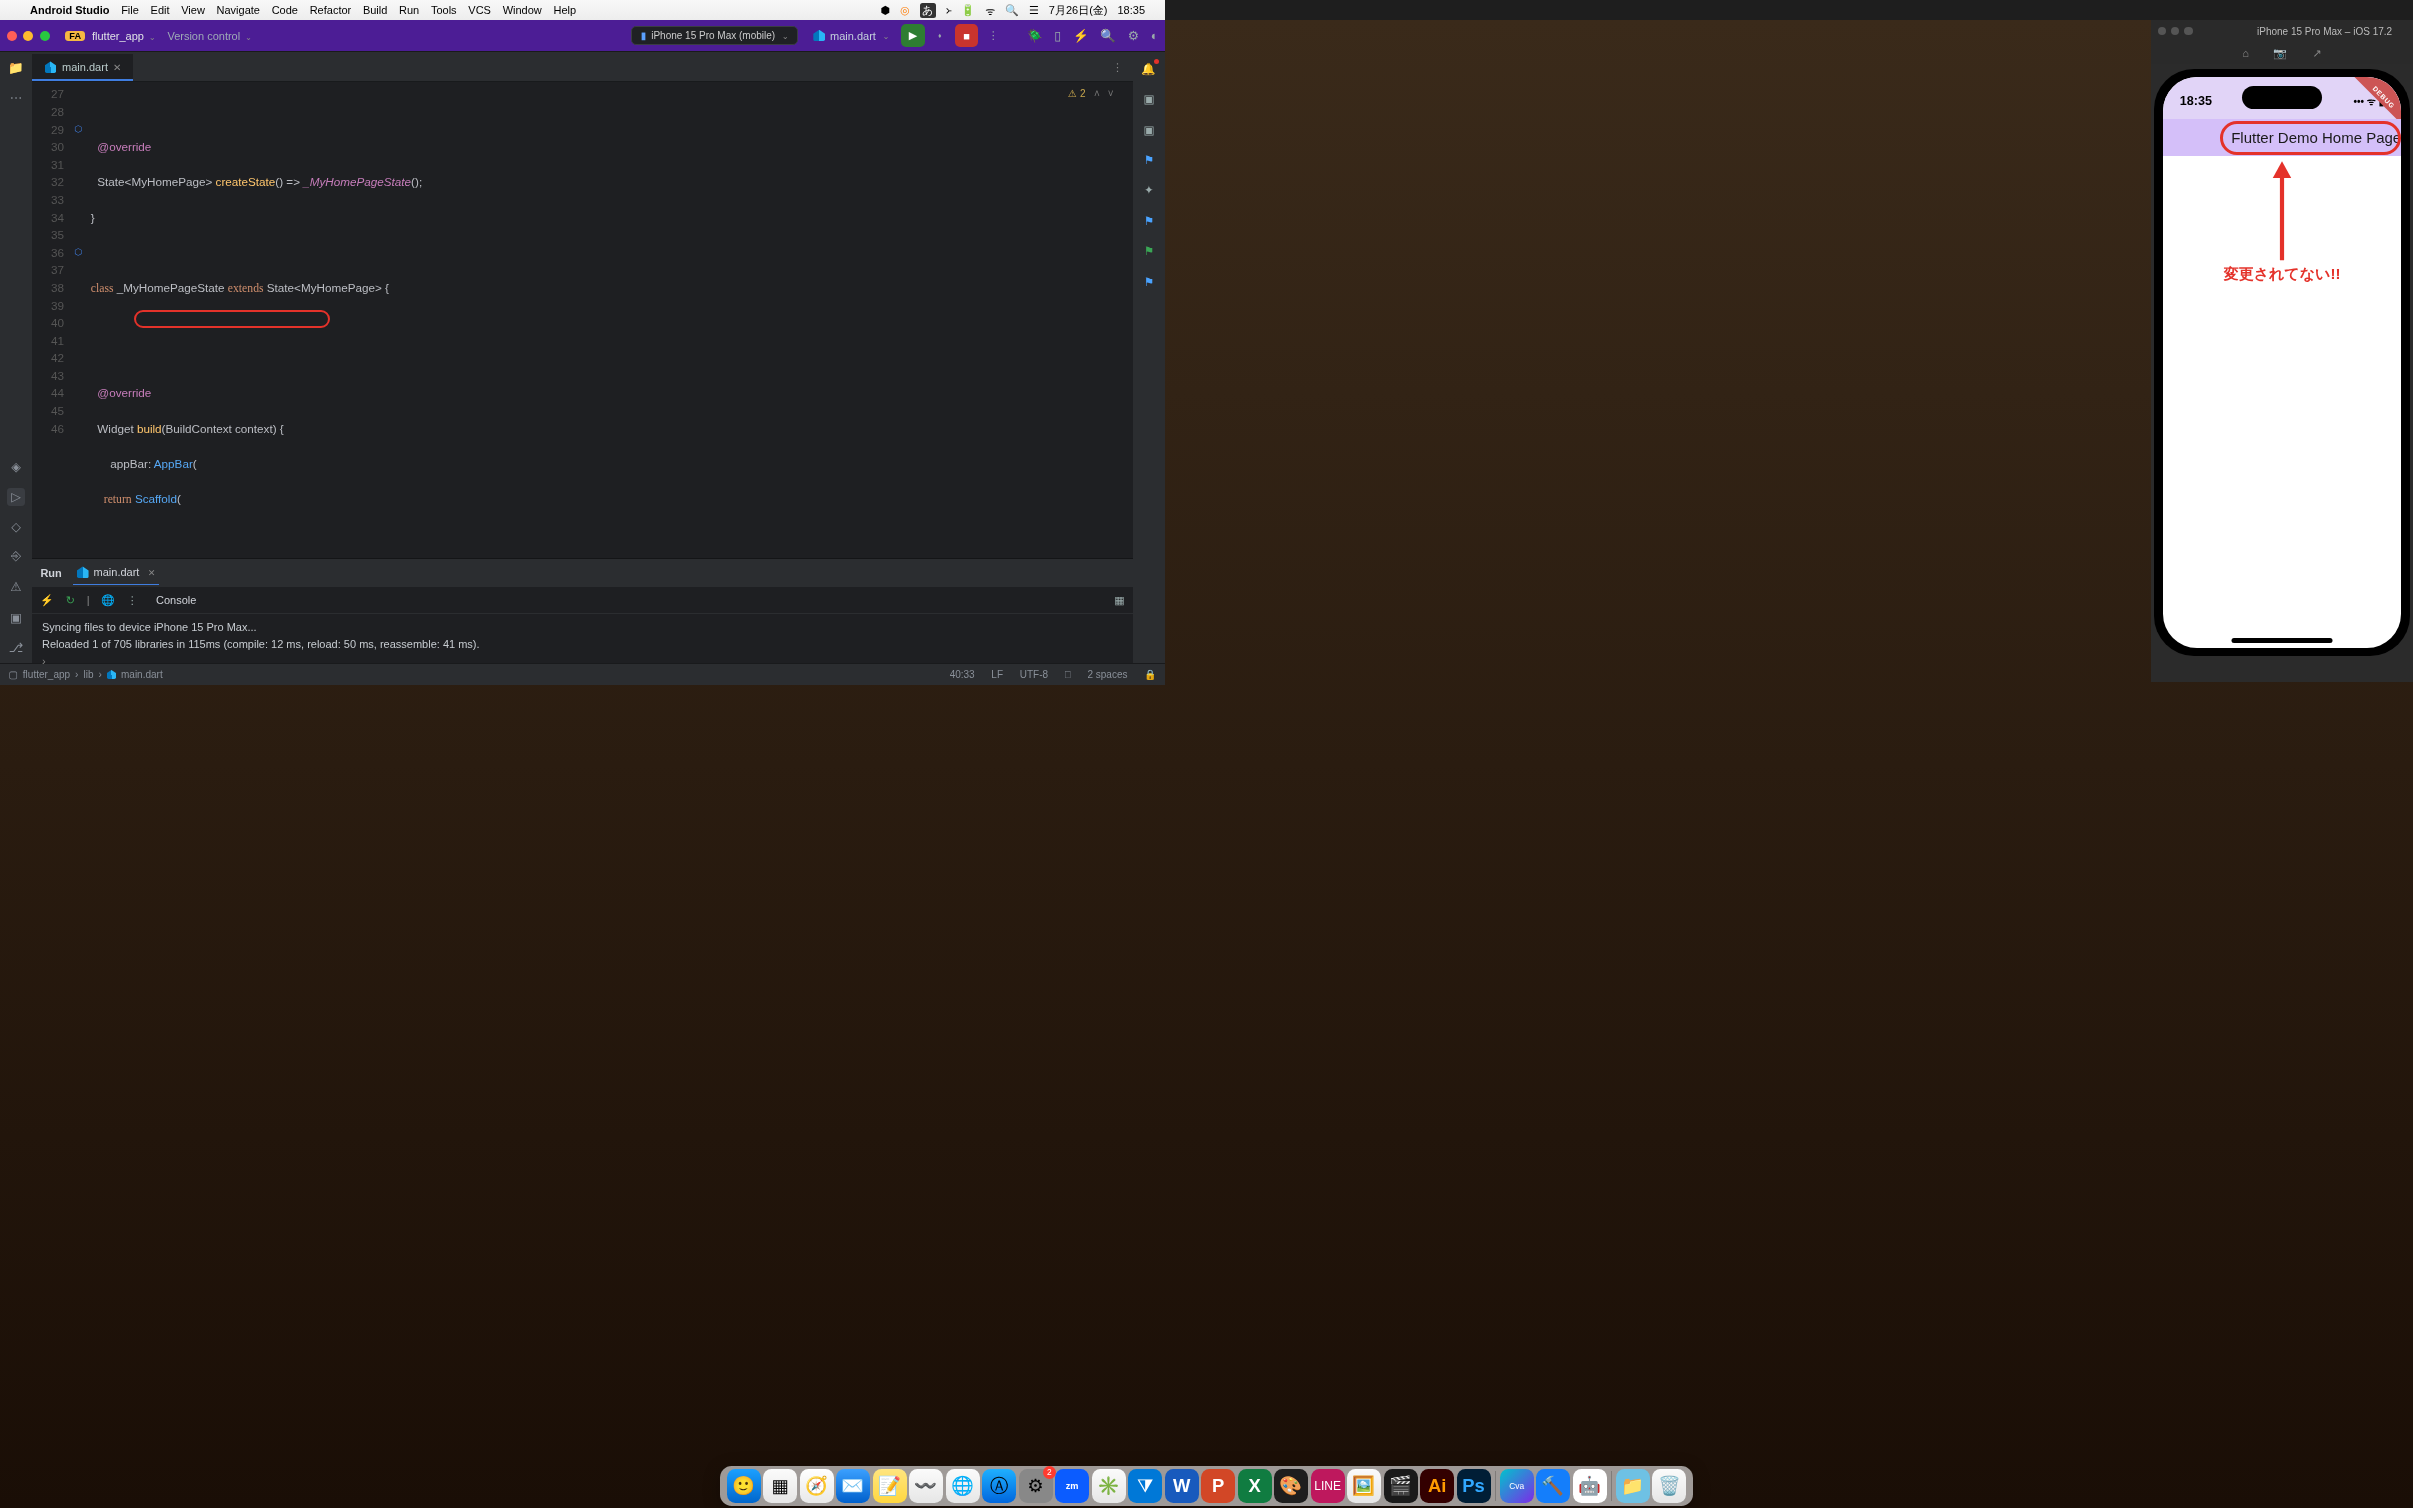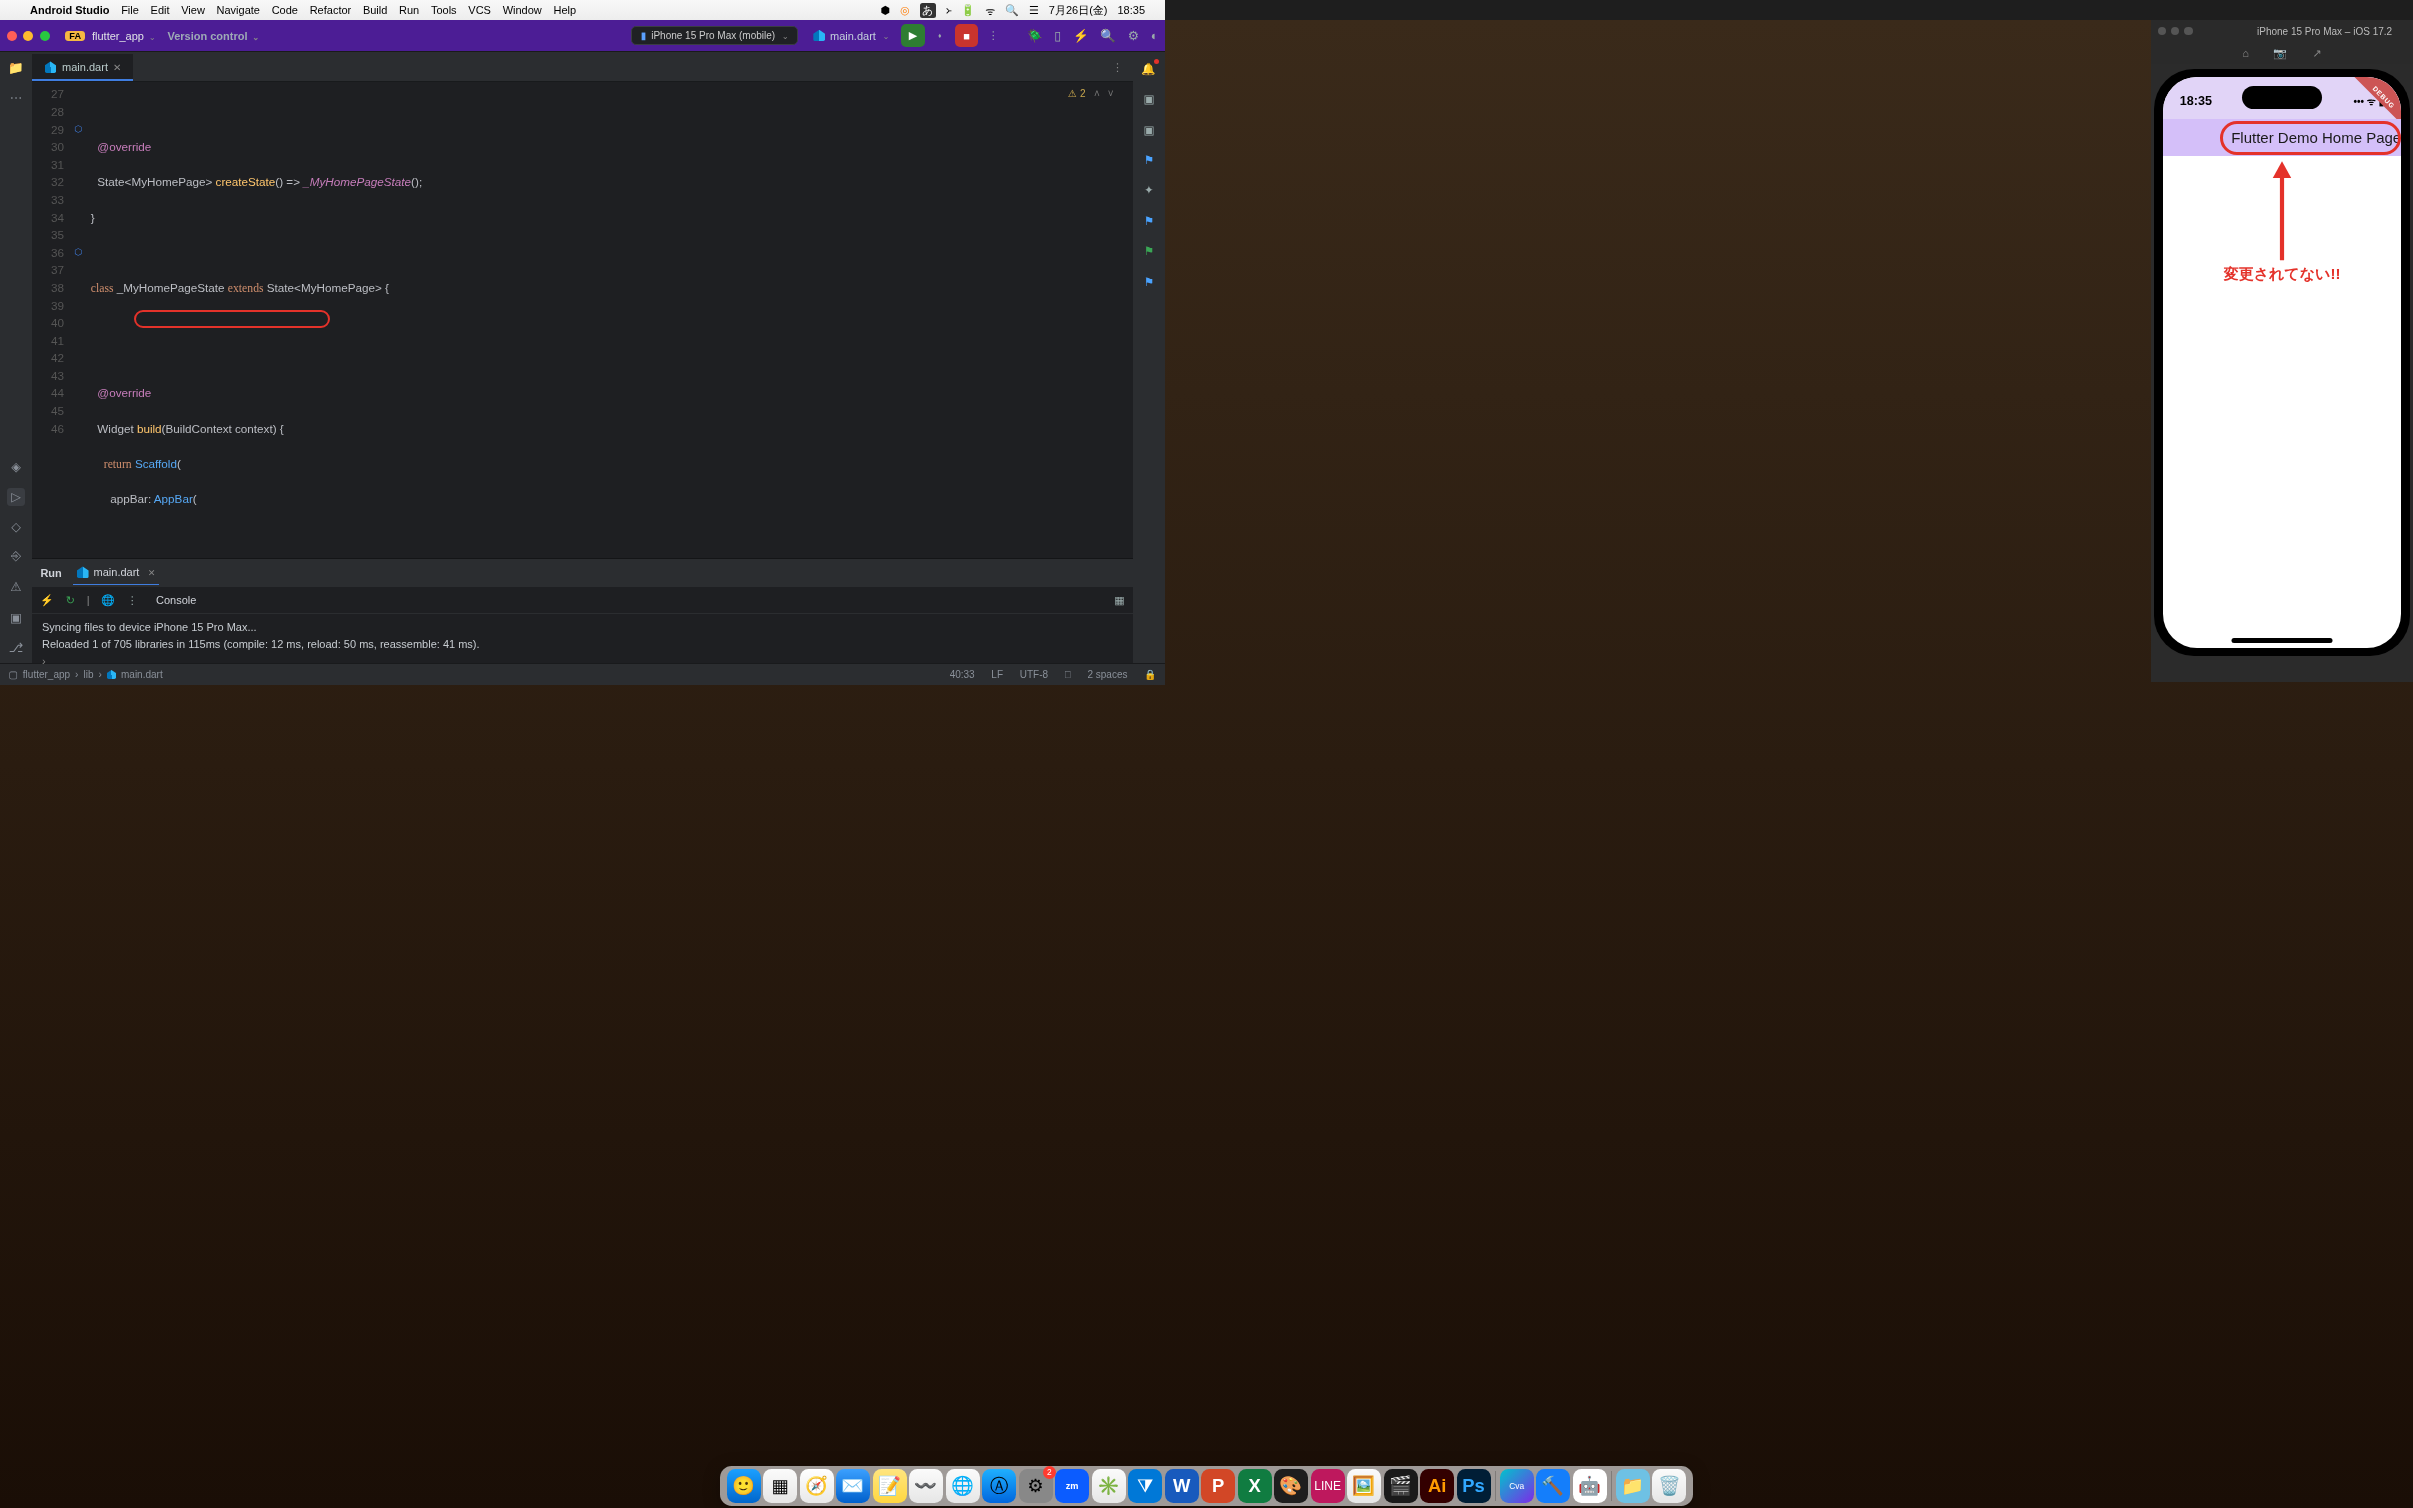--- a/index.html
+++ b/index.html
@@ -15,21 +15,21 @@
 .menubar .tray span { font-size: 11px; }
 
 
 .ide-toolbar { height: 32px; background: #4c1d95; display: flex; align-items: center; padding: 0 6.7px; gap: 6.7px; color: #ccc; border-bottom: 0.8px solid #1a1a1a; }
 .traffic-lights { display: flex; gap: 6.7px; margin-right: 8.4px; }
 .traffic-lights span { width: 10px; height: 10px; border-radius: 50%; display: block; }
 .tl-red { background: #ff5f57; } .tl-yellow { background: #febc2e; } .tl-green { background: #28c840; }
 .proj-badge { background: #f5b942; color: #000; font-weight: 700; border-radius: 3.4px; padding: 0 4.2px; font-size: 9.2px; }
 .proj-name { color: #dfe1e5; font-size: 11px; }
 .chev { color: #888; font-size: 8.4px; margin-left: 1.7px; }
-.vc-text { color: #9eaab6; margin-left: 5px; font-weight: bold; }
+.vc-text { color: #9eaab6; margin-left: 5px; }
 .ide-toolbar .gap { flex: 1; }
 .device-selector { background: #1f2124; border: 0.8px solid #3a3d42; border-radius: 5px; padding: 3.4px 8.4px; display: flex; align-items: center; gap: 5px; font-size: 10px; }
 .device-selector .phone-icon { color: #5aa0ff; }
 .run-config { display: flex; align-items: center; gap: 5px; color: #c4d0dc; font-size: 11px; margin-left: 8.4px; }
 .run-btns { display: flex; align-items: center; gap: 5px; margin-left: 5px; }
 .btn-run { background: #2e7d32; color: #fff; width: 23.5px; height: 23.5px; border-radius: 5px; display: flex; align-items: center; justify-content: center; }
 .btn-stop { background: #c9342d; color: #fff; width: 23.5px; height: 23.5px; border-radius: 5px; display: flex; align-items: center; justify-content: center; }
 .btn-grey { color: #9aa; width: 20px; height: 20px; display: flex; align-items: center; justify-content: center; }
 .tool-icons { display: flex; align-items: center; gap: 11.7px; margin-left: 17px; color: #9aa; font-size: 12.6px; }
 
@@ -273,22 +273,22 @@
 <div class="line"></div>
 <div class="line">  <span class="k-decor">@override</span></div>
 <div class="line">  <span>State&lt;MyHomePage&gt; </span><span class="k-fn-def">createState</span><span>() =&gt; </span><span class="k-prop">_MyHomePageState</span><span>();</span></div>
 <div class="line"><span>}</span></div>
 <div class="line"></div>
 <div class="line"><span class="k-kw">class</span><span> _MyHomePageState </span><span class="k-kw">extends</span><span> State&lt;MyHomePage&gt; {</span></div>
 <div class="line"></div>
 <div class="line"></div>
 <div class="line">  <span class="k-decor">@override</span></div>
 <div class="line">  <span>Widget </span><span class="k-fn-def">build</span><span>(BuildContext context) {</span></div>
+<div class="line">      <span>appBar: </span><span class="k-fn">AppBar</span><span>(</span></div>
 <div class="line">    <span class="k-kw">return</span><span class="k-fn"> Scaffold</span><span>(</span></div>
-<div class="line">      <span>appBar: </span><span class="k-fn">AppBar</span><span>(</span></div>
 
 
 
 
 
 
 
         <div class="highlight-oval" style="top:228px; left:47px; width:196px; height:18.4px;"></div>
       </div>
     </div>

